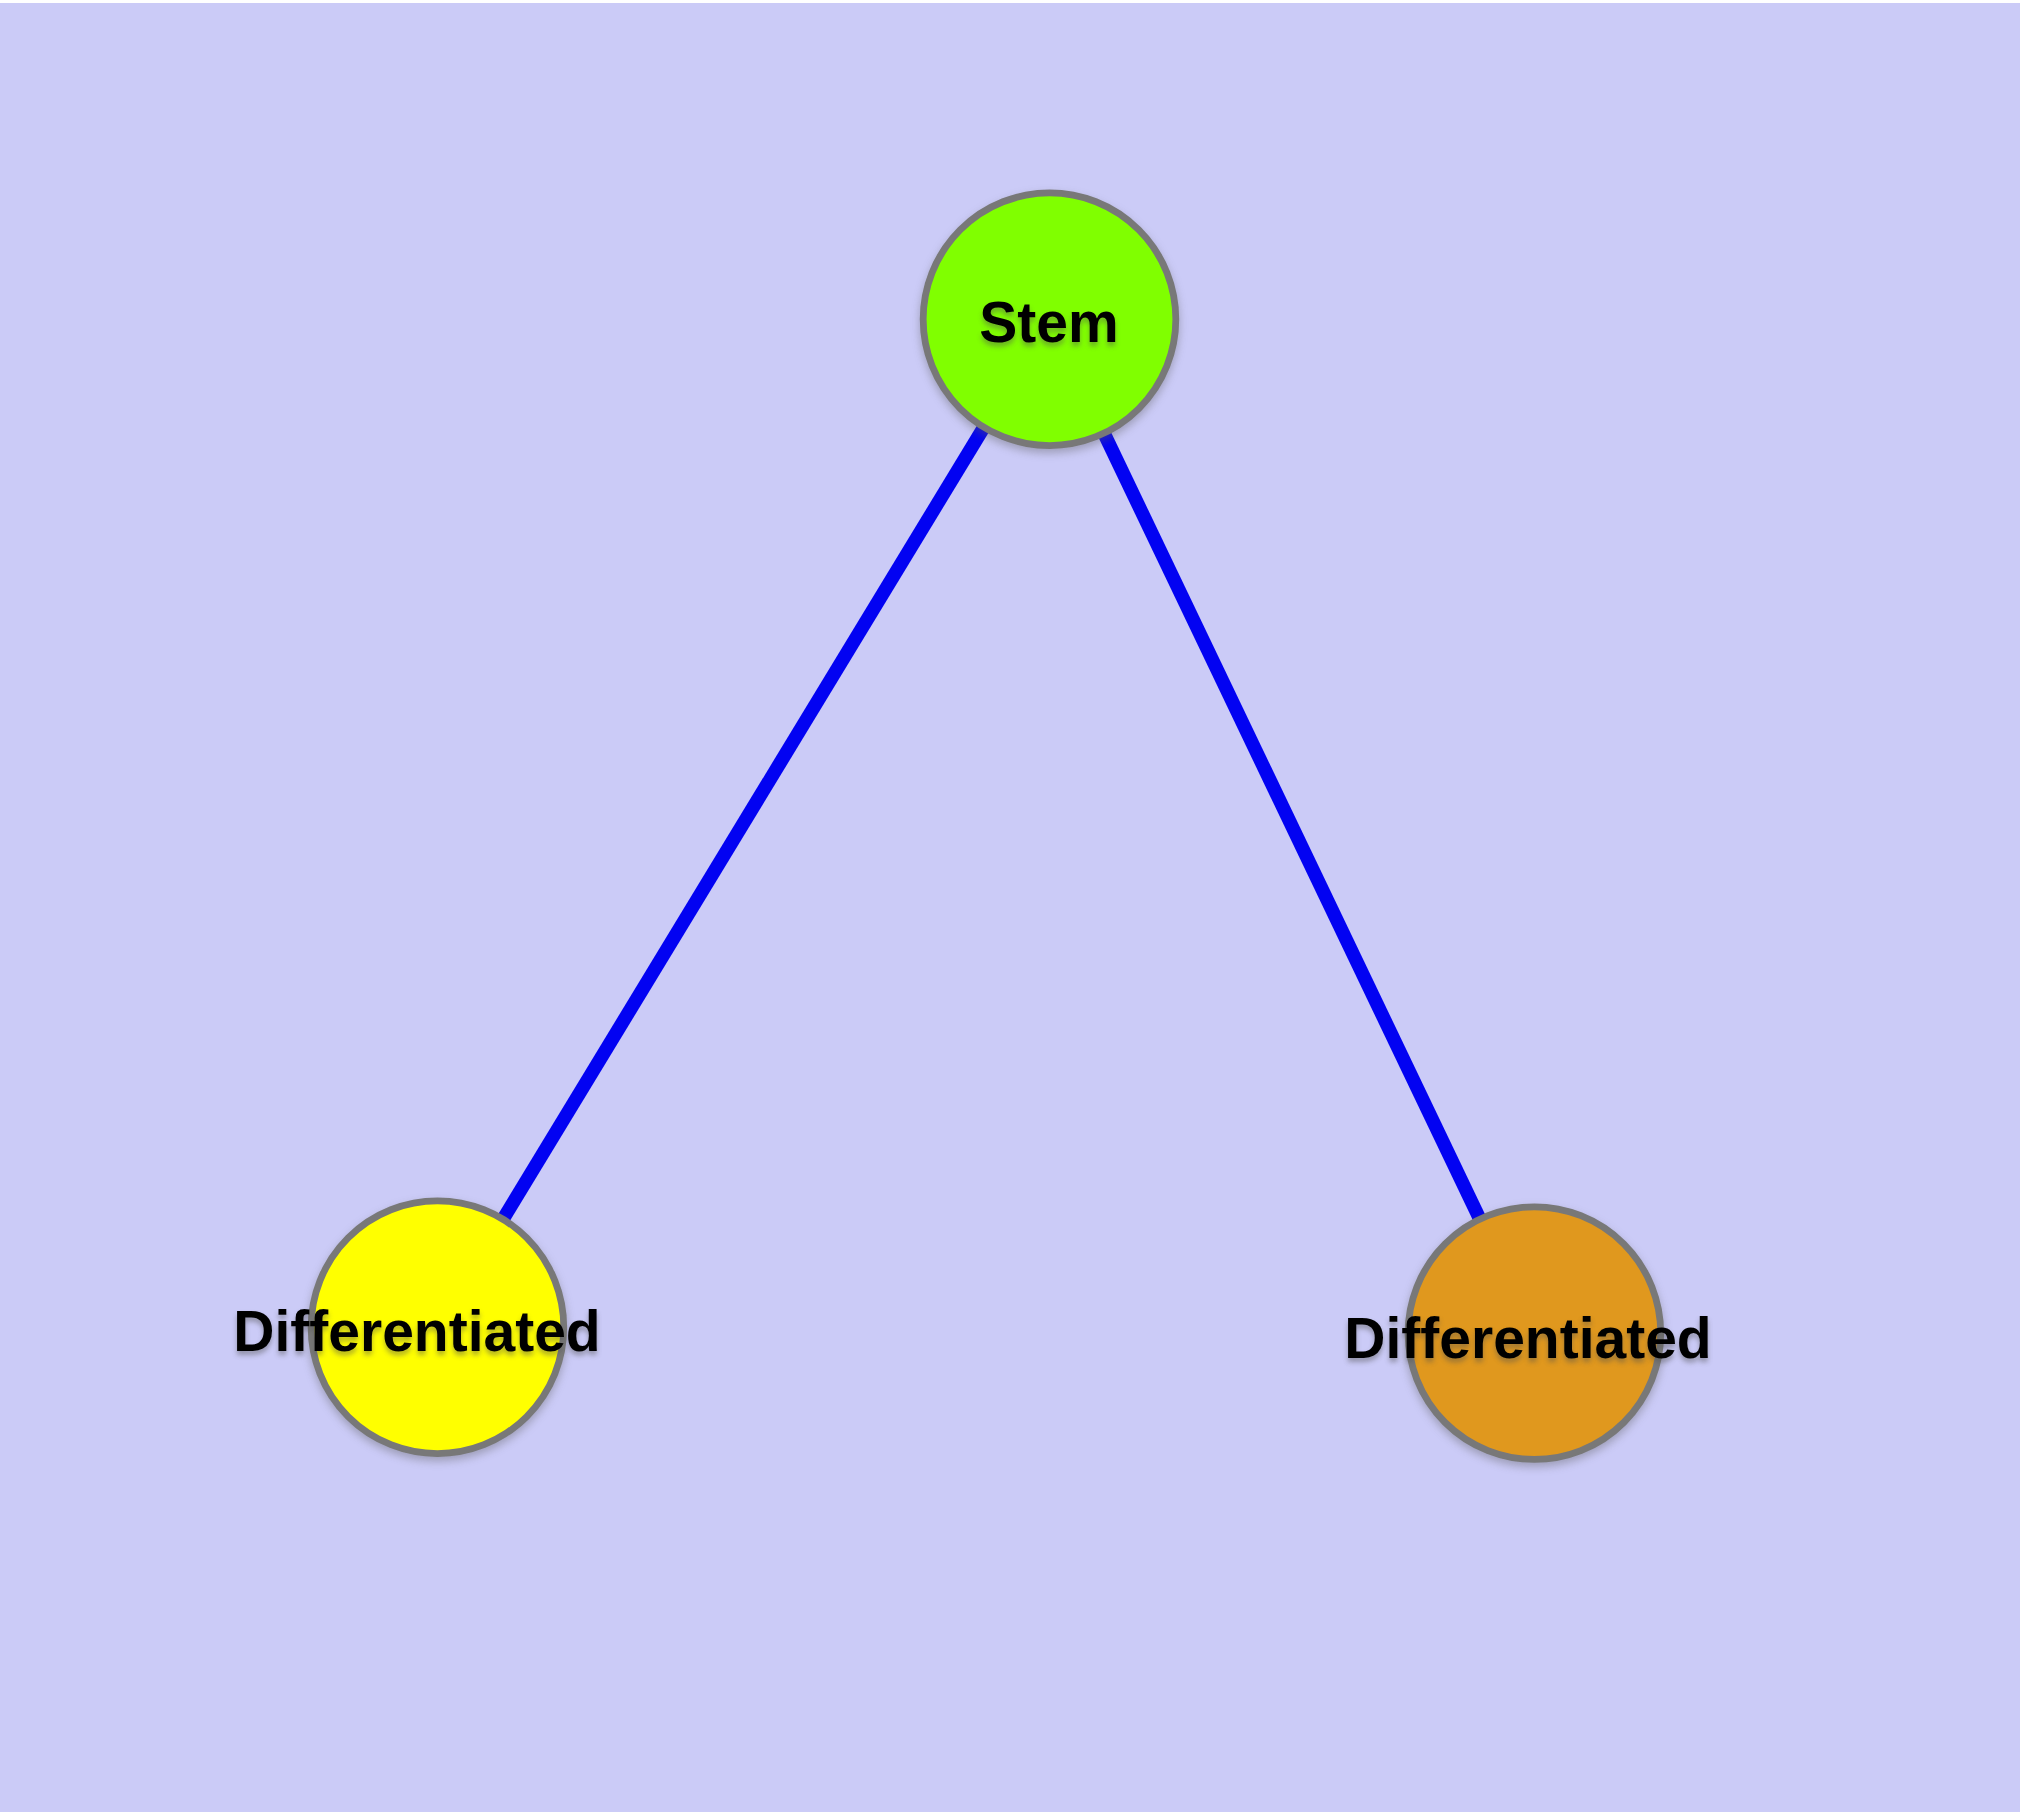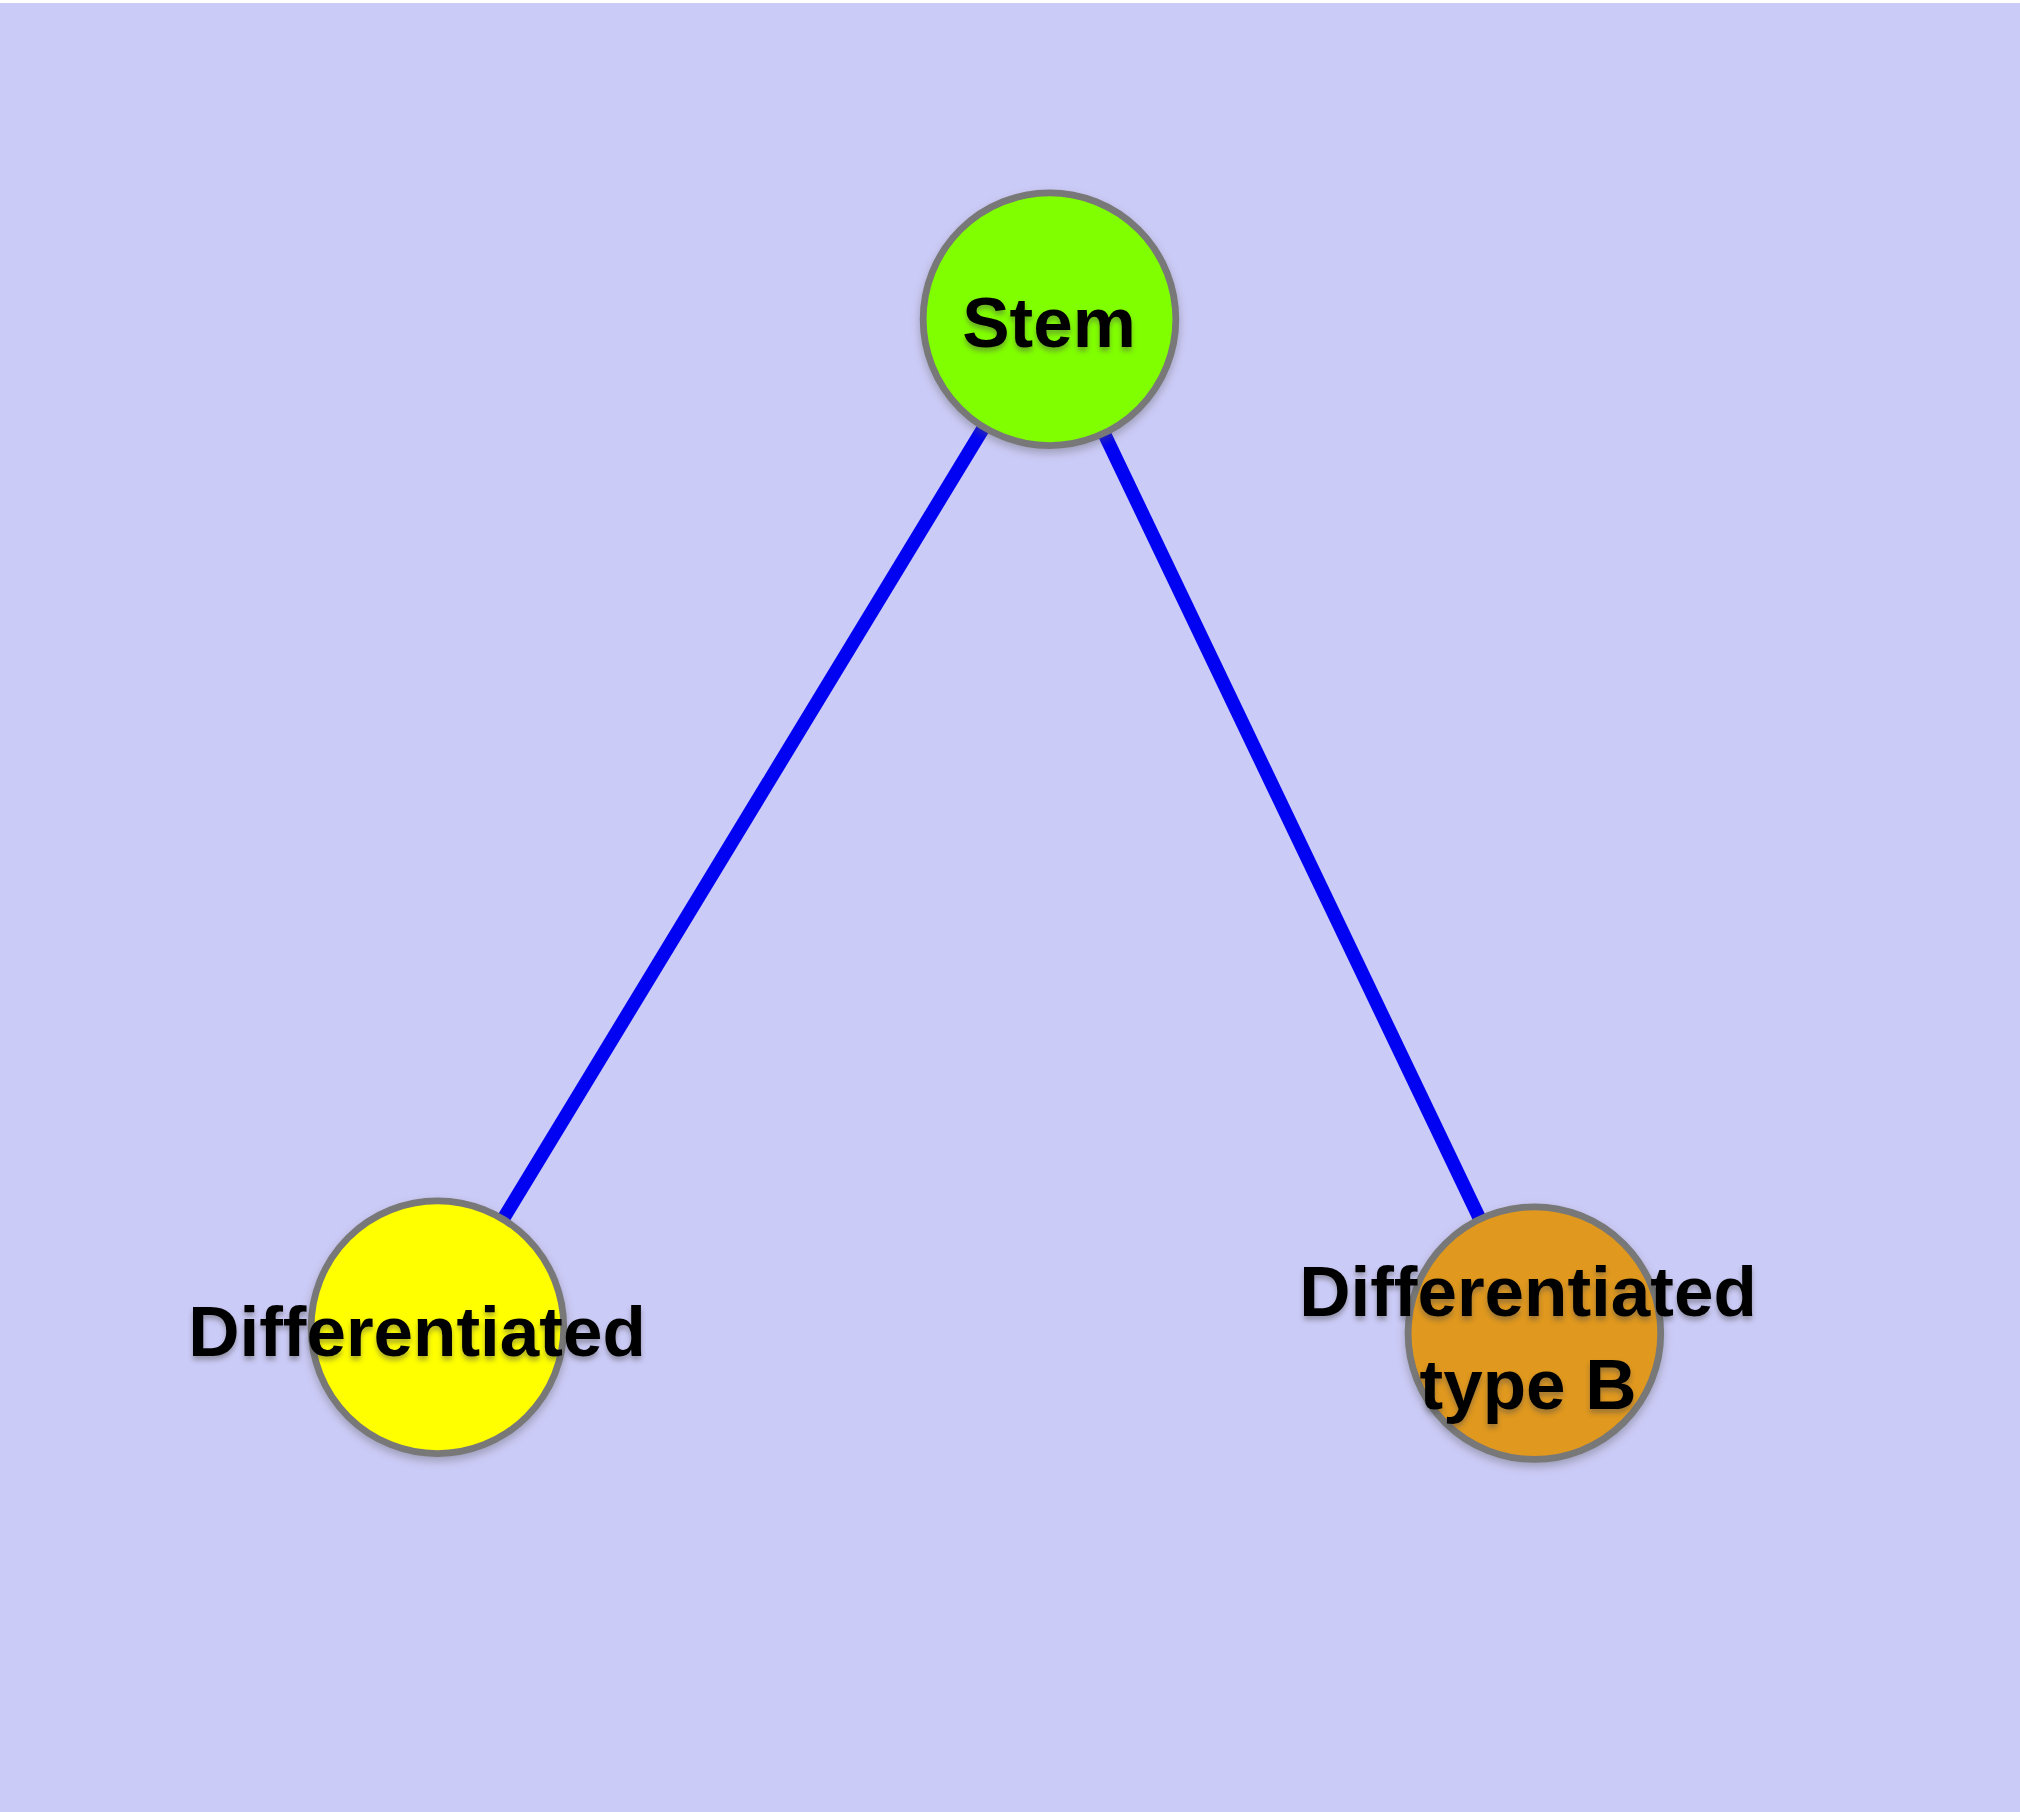--- a/index.html
+++ b/index.html
@@ -34,21 +34,21 @@
     fill: none;
   }
   .node-circle {
     stroke-width: 8px;
     filter: drop-shadow(0px 5px 5px rgba(90, 90, 90, 0.40));
   }
   .node-label {
     position: absolute;
     transform: translate(-50%, -50%);
     text-align: center;
-    font-size: 71px;
+    font-size: 57px;
     font-weight: bold;
     line-height: 93px;
     color: #000000;
     white-space: nowrap;
     text-shadow: 0px 4.2px 5.1px rgba(80, 80, 80, 0.45);
     pointer-events: none;
   }
   .node-label span {
     display: block;
   }
@@ -75,17 +75,16 @@
   <div class="node-label" style="left:1049px; top:322px;">
     <span>Stem</span>
   </div>
 
   <div class="node-label" style="left:417px; top:1331px;">
     <span>Differentiated</span>
   </div>
 
   <div class="node-label" style="left:1528px; top:1338px;">
     <span>Differentiated</span>
-    <span>type B</span>
   </div>
 
 </div>
 
 
 </body></html>

